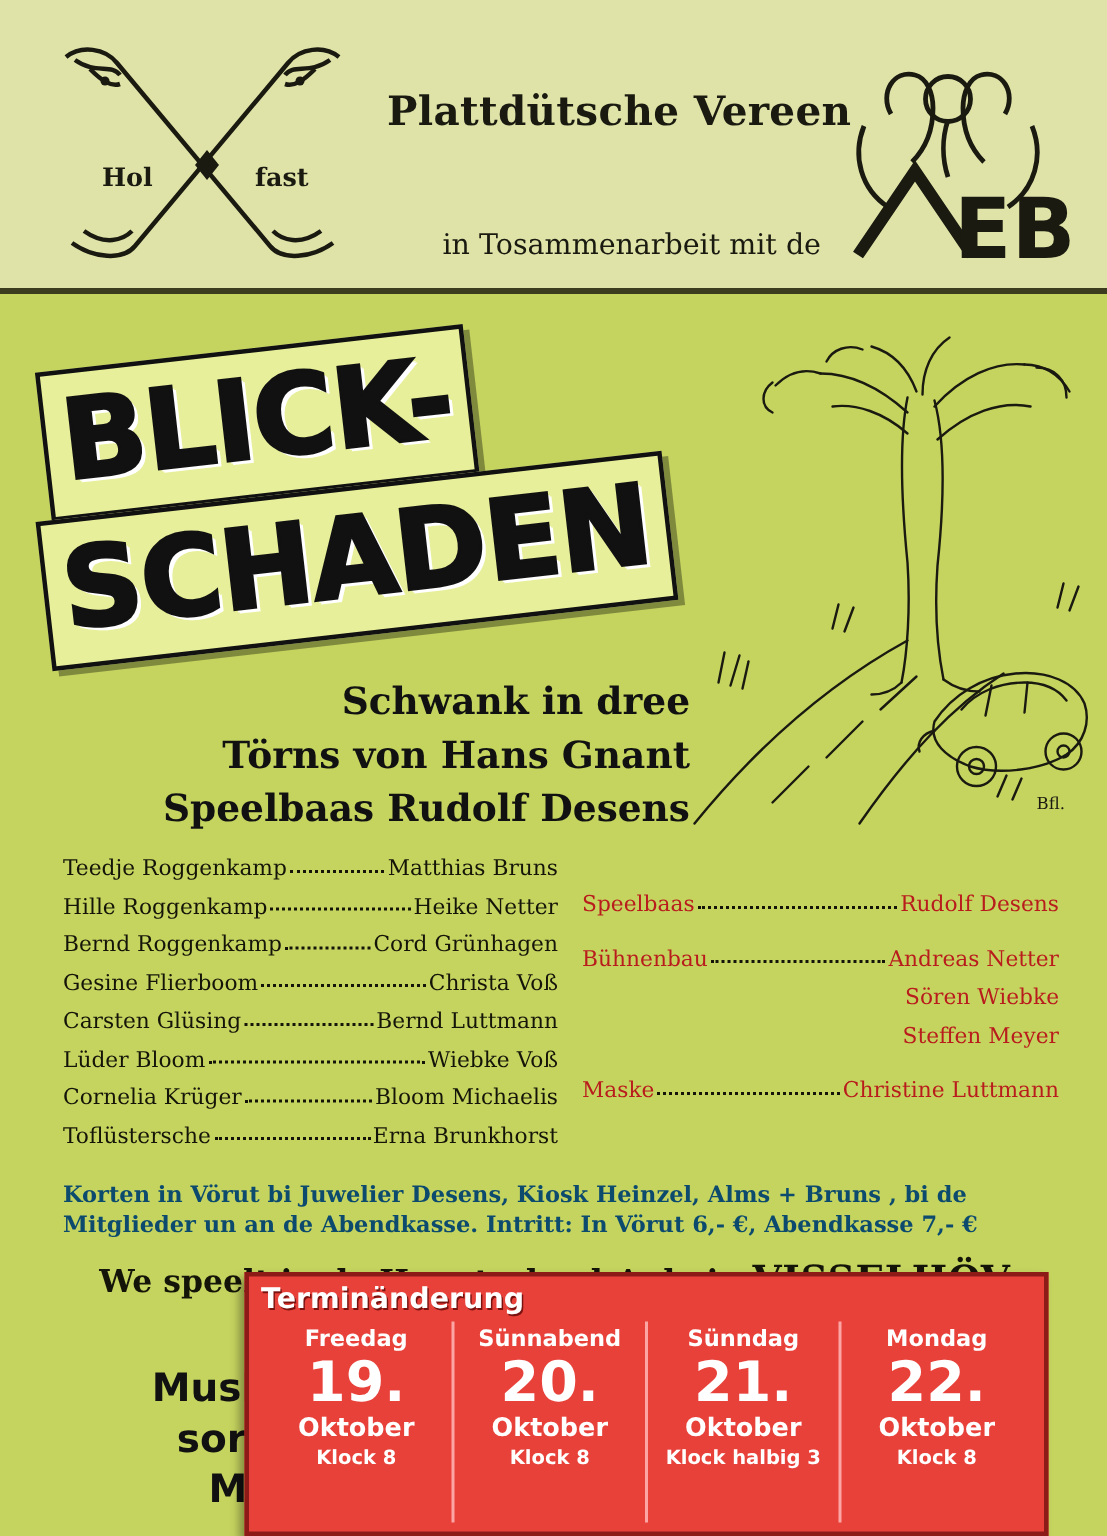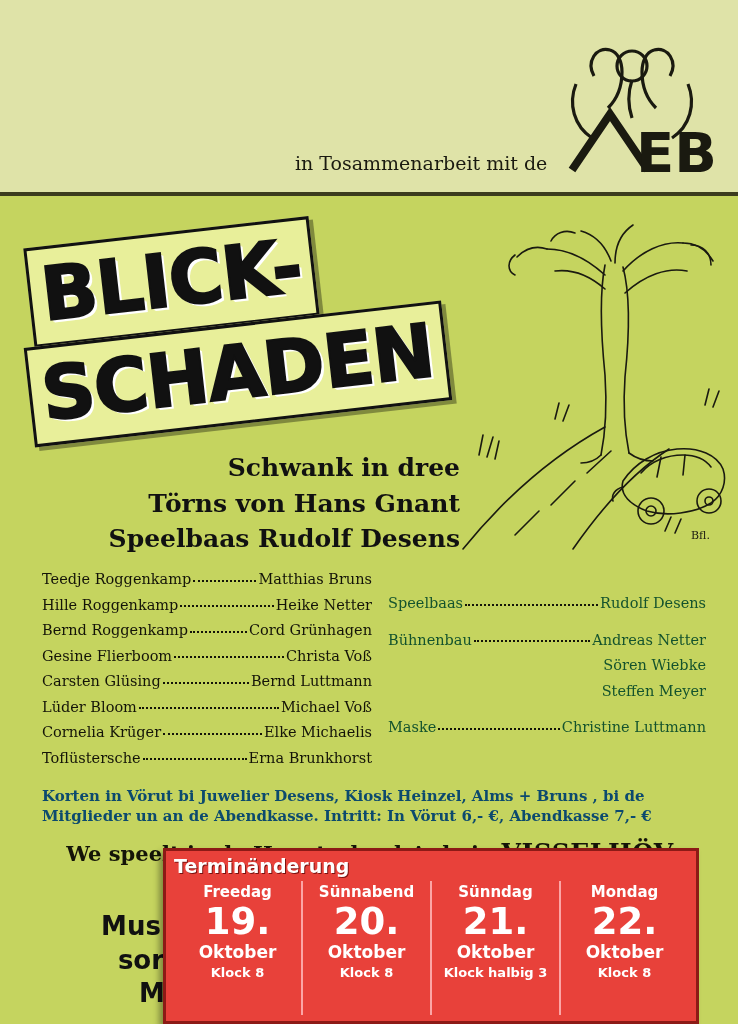--- a/index.html
+++ b/index.html
@@ -82,21 +82,21 @@
   .cast-left{
     position:absolute;left:42px;top:572px;width:330px;
     font-family:"DejaVu Serif", serif;
     font-size:14.5px;
     color:#141408;
   }
   .cast-right{
     position:absolute;left:388px;top:596px;width:318px;
     font-family:"DejaVu Serif", serif;
     font-size:14.5px;
-    color:#14532d;
+    color:#b91c1c;
   }
   .cast-row{
     display:flex;justify-content:space-between;
     line-height:1;
     margin-bottom:11px;
     white-space:nowrap;
   }
   .cast-row .dots{
     flex:1;
     border-bottom:2px dotted #141408;
@@ -181,22 +181,44 @@
     font-weight:bold;font-size:13px;line-height:1.2;margin-top:3px;
   }
 </style>
 </head>
 <body>
 
 <div class="poster">
 
   <div class="header">
 
+    <div class="logo-x">
+      <svg width="210" height="150" viewBox="0 0 210 150">
+        <g fill="none" stroke="#1a1a10" stroke-width="3">
+          <path d="M14 14 C24 6 40 8 48 18 L150 140 C158 150 178 148 192 138"></path>
+          <path d="M196 14 C186 6 170 8 162 18 L60 140 C52 150 32 148 18 138"></path>
+          <path d="M20 16 C34 26 44 18 50 26"></path>
+          <path d="M190 16 C176 26 166 18 160 26"></path>
+          <path d="M30 22 C38 30 44 34 50 32"></path>
+          <path d="M180 22 C172 30 166 34 160 32"></path>
+          <path d="M26 130 C40 140 52 136 58 130"></path>
+          <path d="M184 130 C170 140 158 136 152 130"></path>
+        </g>
+        <g fill="#1a1a10">
+          <circle cx="40" cy="30" r="3"></circle>
+          <circle cx="170" cy="30" r="3"></circle>
+        </g>
+        <text x="38" y="100" font-family="DejaVu Serif, serif" font-size="17" font-weight="bold" fill="#1a1a10">Hol</text>
+        <text x="140" y="100" font-family="DejaVu Serif, serif" font-size="17" font-weight="bold" fill="#1a1a10">fast</text>
+        <path d="M100 86 l8 -10 l8 10 l-8 10 z" fill="#1a1a10"></path>
+      </svg>
+    </div>
 
     <div class="header-title">
+      <div>Plattdütsche Vereen</div>
     </div>
 
     <div class="header-sub">in Tosammenarbeit mit de</div>
 
     <div class="leb-logo">
       <svg width="170" height="160" viewBox="0 0 170 160">
         <g fill="none" stroke="#1a1a10" stroke-width="3.2">
           <path d="M28 62 C20 82 26 104 44 116"></path>
           <path d="M140 62 C148 82 142 104 124 116"></path>
           <path d="M46 54 C38 40 48 24 62 28 C70 30 74 40 74 50"></path>
@@ -299,26 +321,26 @@
       <span>Christa Voß</span>
     </div>
     <div class="cast-row">
       <span>Carsten Glüsing</span>
       <span class="dots"></span>
       <span>Bernd Luttmann</span>
     </div>
     <div class="cast-row">
       <span>Lüder Bloom</span>
       <span class="dots"></span>
-      <span>Michael Voß</span>
+      <span>Wiebke Voß</span>
     </div>
     <div class="cast-row">
       <span>Cornelia Krüger</span>
       <span class="dots"></span>
-      <span>Elke Michaelis</span>
+      <span>Bloom Michaelis</span>
     </div>
     <div class="cast-row">
       <span>Toflüstersche</span>
       <span class="dots"></span>
       <span>Erna Brunkhorst</span>
     </div>
   </div>
 
   <div class="cast-right">
     <div class="cast-row">

